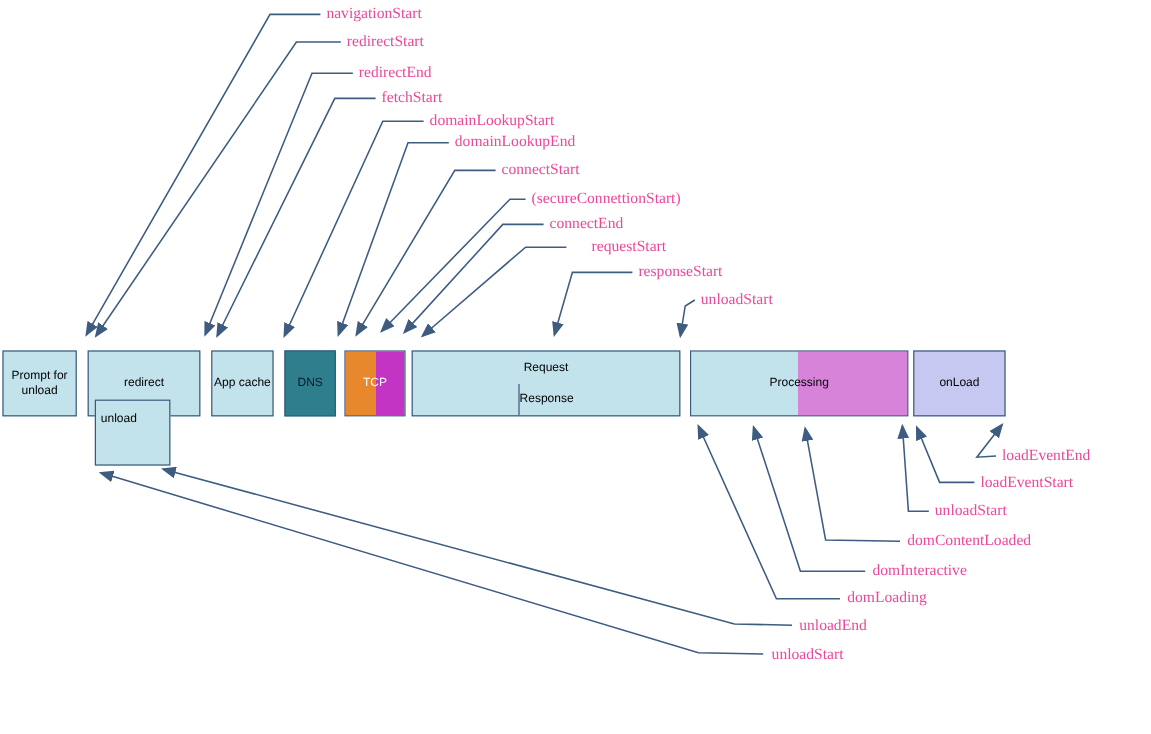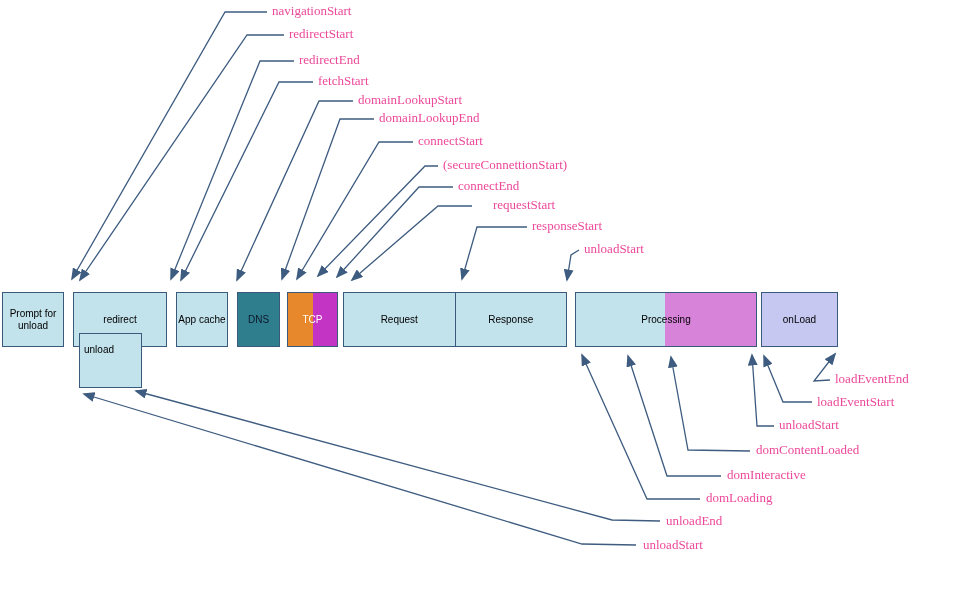--- a/index.html
+++ b/index.html
@@ -11,21 +11,21 @@
   .box{position:absolute;box-sizing:border-box;border:1.5px solid var(--box-border,#3a5a7c);
        background:var(--box-fill-light-blue,#c2e2ec);display:flex;align-items:center;
        justify-content:center;text-align:center;font-size:10px;color:#000;line-height:1.12;}
   .box.dns{background:var(--dns-fill,#2e7e8e);color:#0f172a;}
   .box.tcp{background:linear-gradient(to right,var(--tcp-orange,#e8882d) 0 51%,
            var(--tcp-magenta,#c434c4) 51%);color:#fff;}
   .box.processing{background:linear-gradient(to right,var(--box-fill-light-blue,#c2e2ec) 0 49.5%,
            var(--processing-magenta,#d783d9) 49.5%);}
   .box.onload{background:var(--onload-fill,#c6c8f2);}
   .box.unload{align-items:flex-start;justify-content:flex-start;padding:10px 0 0 4px;z-index:3;}
-  .box.reqres{padding:0;}
+  .box.reqres{padding:0;flex-direction:column;}
   .cell{flex:1;height:100%;display:flex;align-items:center;justify-content:center;}
   .cell + .cell{border-left:1.5px solid var(--box-border,#3a5a7c);}
   .evt{position:absolute;font-family:"Liberation Serif",serif;font-size:13px;color:#ec4899;
        white-space:nowrap;z-index:4;}
 </style>
 </head>
 <body>
 
 <div class="stage">
 

